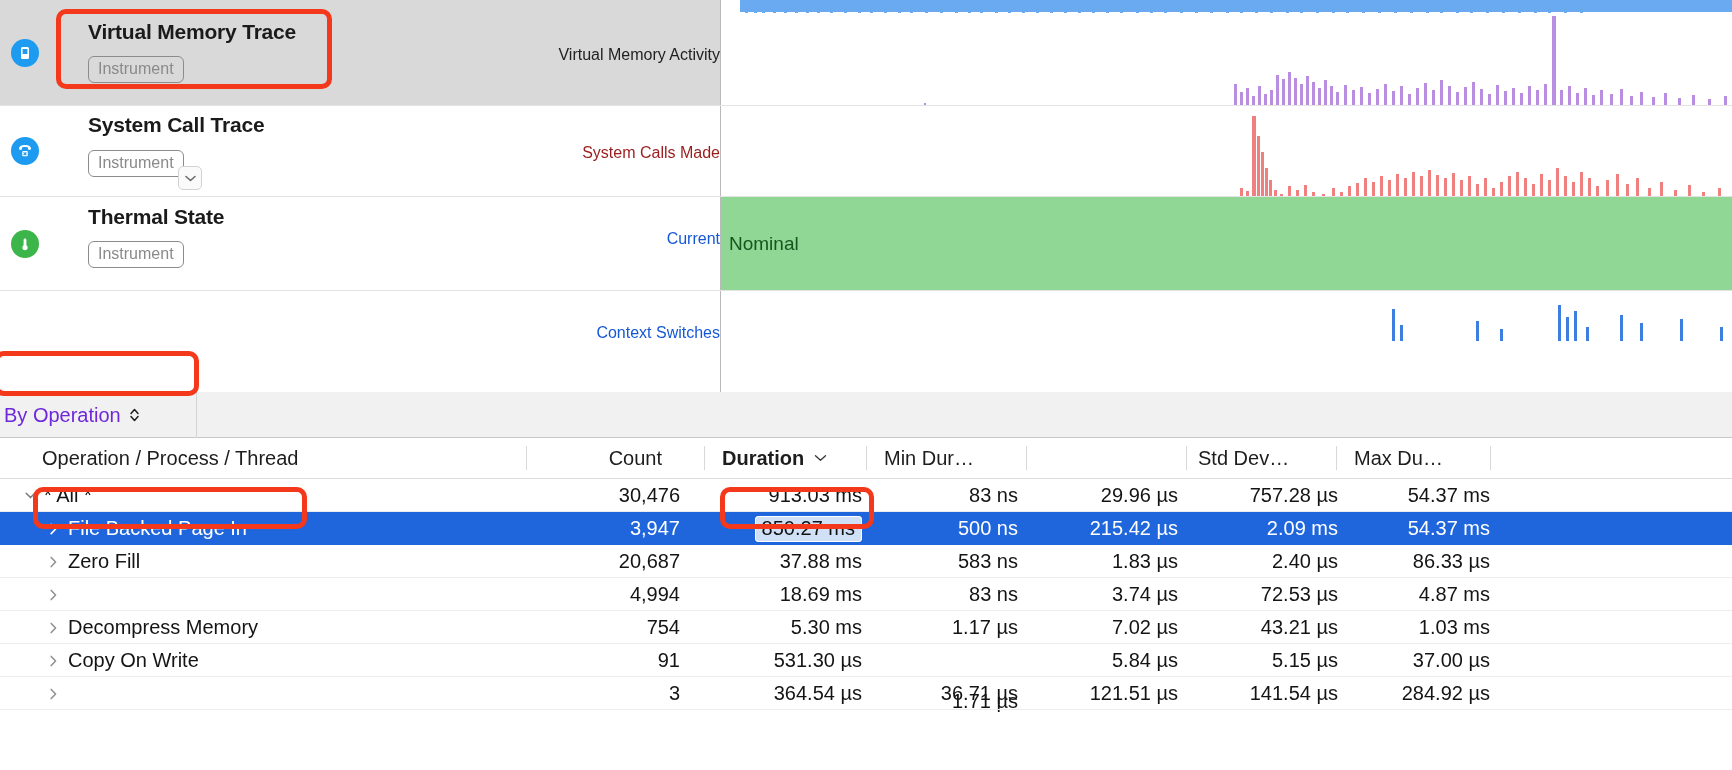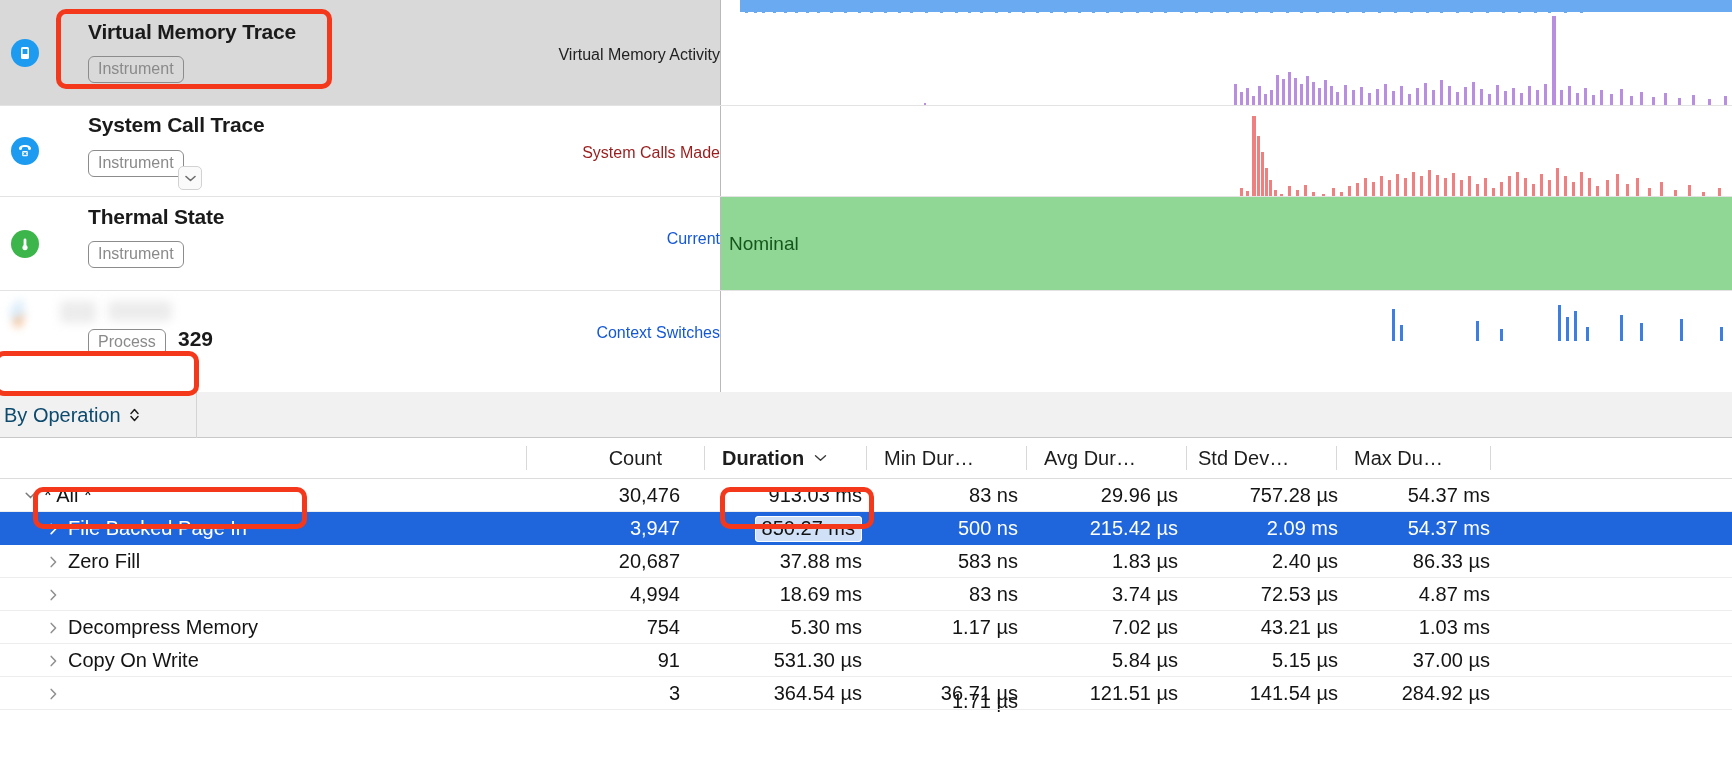--- a/index.html
+++ b/index.html
@@ -90,21 +90,21 @@
     position:absolute; left:0; top: 392px; width: 1732px; height: 46px;
     background: #f1f1f1;
     border-bottom: 1px solid #c8c8c8;
     box-sizing: border-box;
   }
   .jump-bar {
     position:absolute; left: 0; top: 0; height: 46px; width: 196px;
     display:flex; align-items:center;
     border-right: 1px solid #d4d4d4;
   }
-  .jump-label { font-size: 20px; color:#0c4a6e; margin-left: 4px; }
+  .jump-label { font-size: 20px; color:#6d28d9; margin-left: 4px; }
   .stepper { margin-left: 8px; display:flex; flex-direction:column; align-items:center; justify-content:center; gap:2px; }
 
   
   .table { position:absolute; left:0; top: 438px; width: 1732px; height: 332px; background:#fff; }
   .thead {
     position:relative; height: 40px;
     border-bottom: 1px solid #dcdcdc;
     background: #fff;
   }
   .th {
@@ -410,27 +410,20 @@
         <div class="badge" style="top:44px;">Instrument</div>
       </div>
       <div class="track-label lbl-blue" style="top:33px;">Current</div>
       <div class="graph-pane">
         <div style="position:absolute;left:0;top:0;width:1011px;height:94px;background:#90d795;"></div>
         <div class="nominal-text" style="left:8px;">Nominal</div>
       </div>
     </div>
 
     <div class="track-row" style="top:291px; height:101px; border-bottom:none;">
-      <div class="track-left">
-        <div class="ghost-arc"></div>
-        <div class="ghost-bar" style="left:60px; top:10px; width:36px; height:22px;"></div>
-        <div class="ghost-bar" style="left:108px; top:10px; width:64px; height:20px;"></div>
-        <div class="badge process-badge" style="top:38px;">Process</div>
-        <div class="pid-text" style="left:178px; top:36px;">329</div>
-      </div>
       <div class="track-label lbl-blue" style="top:33px;">Context Switches</div>
       <div class="graph-pane">
         <svg class="graph-svg" width="1011" height="101" viewBox="0 0 1011 101" preserveAspectRatio="none">
           <g fill="#3d7fe0">
             <rect x="652" y="18" width="3" height="32"></rect>
               <rect x="660" y="34" width="3" height="16"></rect>
             <rect x="736" y="30" width="3" height="20"></rect>
               <rect x="760" y="38" width="3" height="12"></rect>
             <rect x="818" y="14" width="3" height="36"></rect>
               <rect x="826" y="26" width="3" height="24"></rect>
@@ -454,41 +447,41 @@
             <path d="M2 6.4L5.5 2.6 9 6.4" stroke="#1c1c1c" stroke-width="1.5" fill="none" stroke-linecap="round" stroke-linejoin="round"></path>
             <path d="M2 9.6L5.5 13.4 9 9.6" stroke="#1c1c1c" stroke-width="1.5" fill="none" stroke-linecap="round" stroke-linejoin="round"></path>
           </svg>
       </span>
     </div>
   </div>
 
   <div class="table">
 
     <div class="thead">
+      <div class="th" style="left:42px; width:460px;">
+        <span class="th-text">Operation / Process / Thread</span>
+      </div>
       <div class="th-sep" style="left:526px;"></div>
       <div class="th num" style="left:536px; width:130px; padding-right:4px;">
         <span class="th-text">Count</span>
       </div>
       <div class="th-sep" style="left:704px;"></div>
       <div class="th sorted" style="left:722px; width:150px;">
         <span class="th-text">Duration</span>
         <span class="sort-chev">
           <svg width="13" height="8" viewBox="0 0 13 8">
               <path d="M1.5 1.8L6.5 6.2 11.5 1.8" stroke="#3a3a3a" stroke-width="1.4" fill="none" stroke-linecap="round" stroke-linejoin="round"></path>
             </svg>
         </span>
       </div>
       <div class="th-sep" style="left:866px;"></div>
       <div class="th" style="left:884px; width:140px;">
         <span class="th-text">Min Dur…</span>
       </div>
       <div class="th-sep" style="left:1026px;"></div>
-      <div class="th" style="left:1044px; width:140px;">
-        <span class="th-text">Avg Dur…</span>
-      </div>
       <div class="th-sep" style="left:1186px;"></div>
       <div class="th" style="left:1198px; width:140px;">
         <span class="th-text">Std Dev…</span>
       </div>
       <div class="th-sep" style="left:1336px;"></div>
       <div class="th" style="left:1354px; width:140px;">
         <span class="th-text">Max Du…</span>
       </div>
       <div class="th-sep" style="left:1490px;"></div>
     </div>

